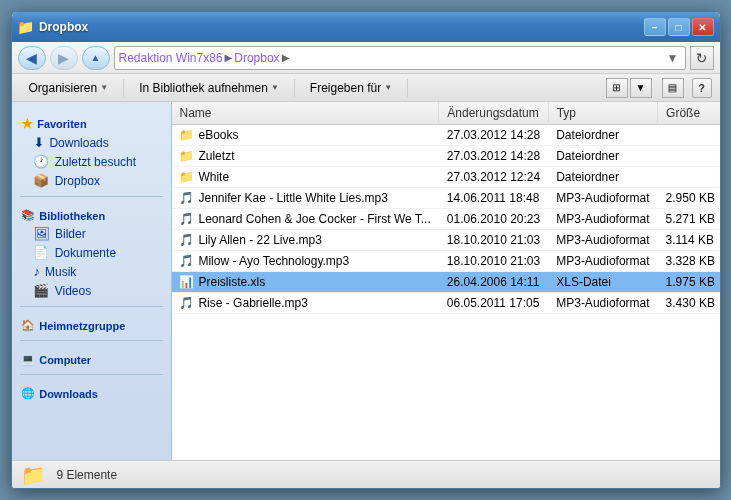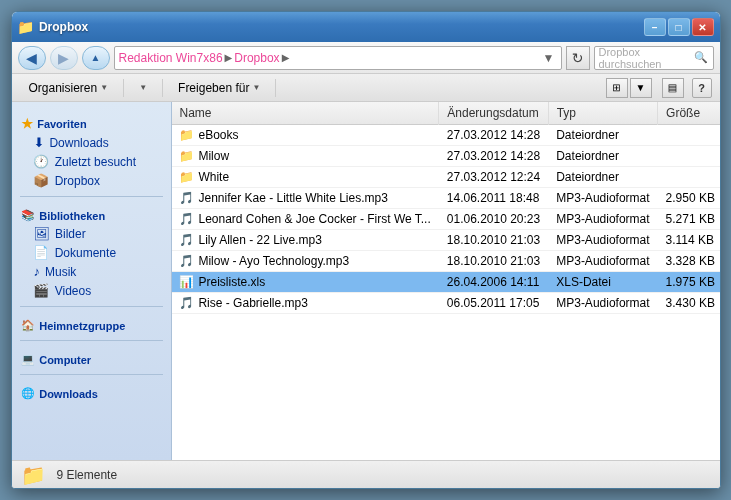--- a/index.html
+++ b/index.html
@@ -97,21 +97,21 @@
       border-radius: 2px;
       font-size: 12px;
     }
     .address-parts {
       display: flex;
       align-items: center;
       gap: 2px;
       flex: 1;
     }
     .address-part {
-      color: #ec4899;
+      color: #8b5cf6;
       cursor: pointer;
     }
     .address-sep { color: #666; font-size: 10px; }
     .address-dropdown {
       width: 16px;
       height: 16px;
       display: flex;
       align-items: center;
       justify-content: center;
       cursor: pointer;
@@ -316,33 +316,30 @@
     <div class="address-bar">
       <div class="address-parts">
         <span class="address-part">Redaktion Win7x86</span>
         <span class="address-sep">▶</span>
         <span class="address-part">Dropbox</span>
         <span class="address-sep">▶</span>
       </div>
       <div class="address-dropdown">▼</div>
     </div>
     <div class="refresh-btn">↻</div>
-    <div class="search-box">
-      <span style="color:#aaa; font-size:11px;">Dropbox durchsuchen</span>
-      <span style="margin-left:auto; color:#666;">🔍</span>
-    </div>
   </div>
 
   <div class="toolbar-actions">
     <button class="action-btn">
       <span>Organisieren</span>
       <span class="arrow">▼</span>
     </button>
     <div class="separator-v"></div>
     <button class="action-btn">
+      <span>In Bibliothek aufnehmen</span>
       <span class="arrow">▼</span>
     </button>
     <div class="separator-v"></div>
     <button class="action-btn">
       <span>Freigeben für</span>
       <span class="arrow">▼</span>
     </button>
     <div class="separator-v"></div>
     <div class="view-btns">
       <div class="view-btn">⊞</div>
@@ -430,21 +427,21 @@
         </div>
       </td>
       <td>27.03.2012 14:28</td>
       <td>Dateiordner</td>
       <td></td>
     </tr>
             <tr>
       <td>
         <div class="file-name-cell">
           <span class="folder-icon">📁</span>
-          <span>Milow</span>
+          <span>Zuletzt</span>
         </div>
       </td>
       <td>27.03.2012 14:28</td>
       <td>Dateiordner</td>
       <td></td>
     </tr>
             <tr>
       <td>
         <div class="file-name-cell">
           <span class="folder-icon">📁</span>

